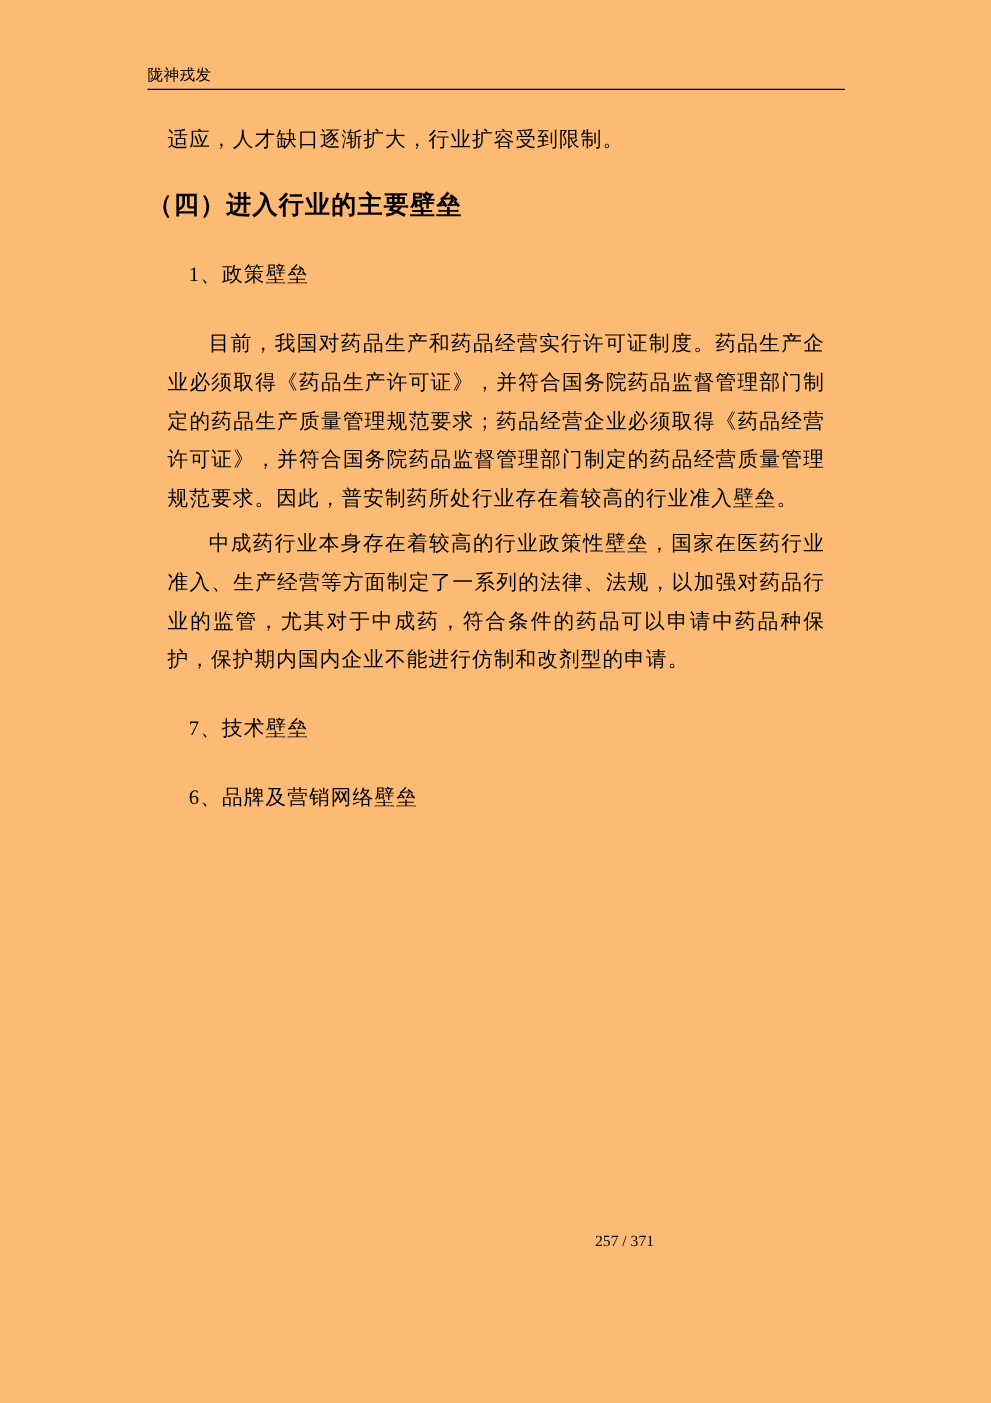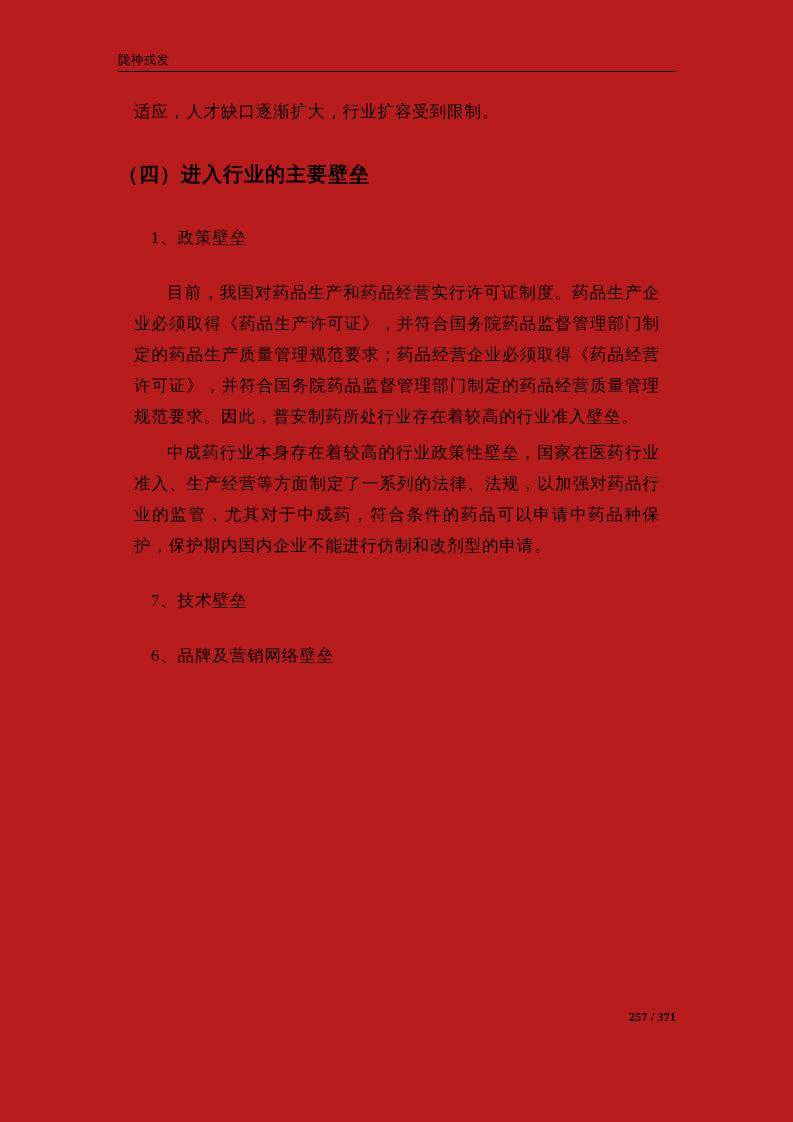--- a/index.html
+++ b/index.html
@@ -4,21 +4,21 @@
 <style>
   html, body {
     margin: 0;
     padding: 0;
     background: #ffffff;
   }
   .page {
     position: relative;
     width: 793px;
     height: 1122px;
-    background: #b91c1c;
+    background: #fdba74;
     overflow: hidden;
     color: #000000;
     font-family: "Liberation Serif", "DejaVu Serif", serif;
   }
   .doc-header {
     position: absolute;
     left: 118px;
     top: 51px;
     width: 558px;
     display: flex;
@@ -46,36 +46,36 @@
   }
   .para.no-indent {
     text-indent: 0;
     margin-top: 0;
   }
   .section-heading {
     font-family: "Liberation Sans", "DejaVu Sans", sans-serif;
     font-weight: bold;
     font-size: 20px;
     line-height: 31px;
-    margin: 32px 0;
+    margin: 22px 0;
     letter-spacing: 1px;
     text-align: left;
   }
   .sub-title {
     margin: 24px 0;
     text-indent: 33px;
   }
   .doc-footer {
     position: absolute;
     right: 117px;
-    top: 1008px;
+    top: 984px;
     width: 200px;
-    text-align: right;
+    text-align: left;
     font-size: 12.5px;
-    font-weight: bold;
+    font-weight: normal;
     line-height: 18px;
   }
 </style>
 </head>
 <body>
 
 <div class="page">
 
   <div class="doc-header">
     <span>陇神戎发</span>

